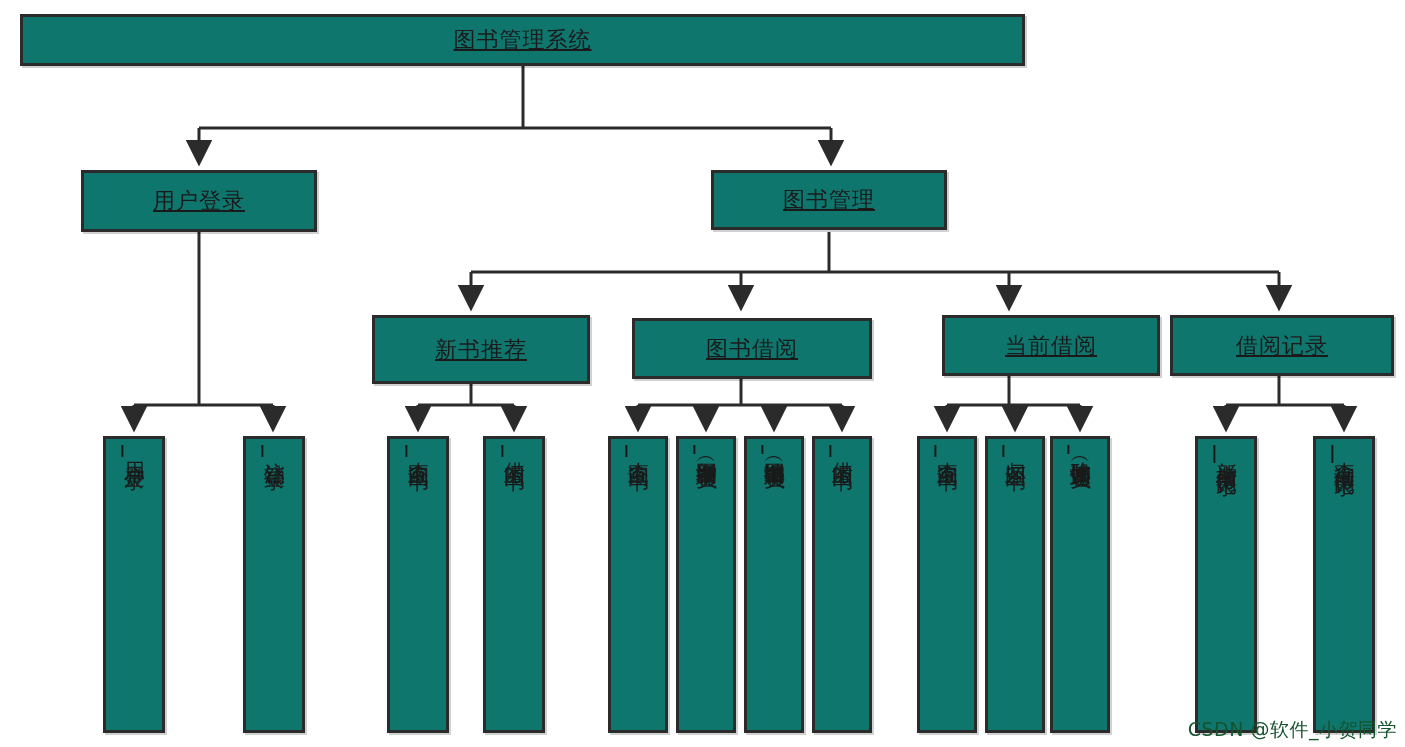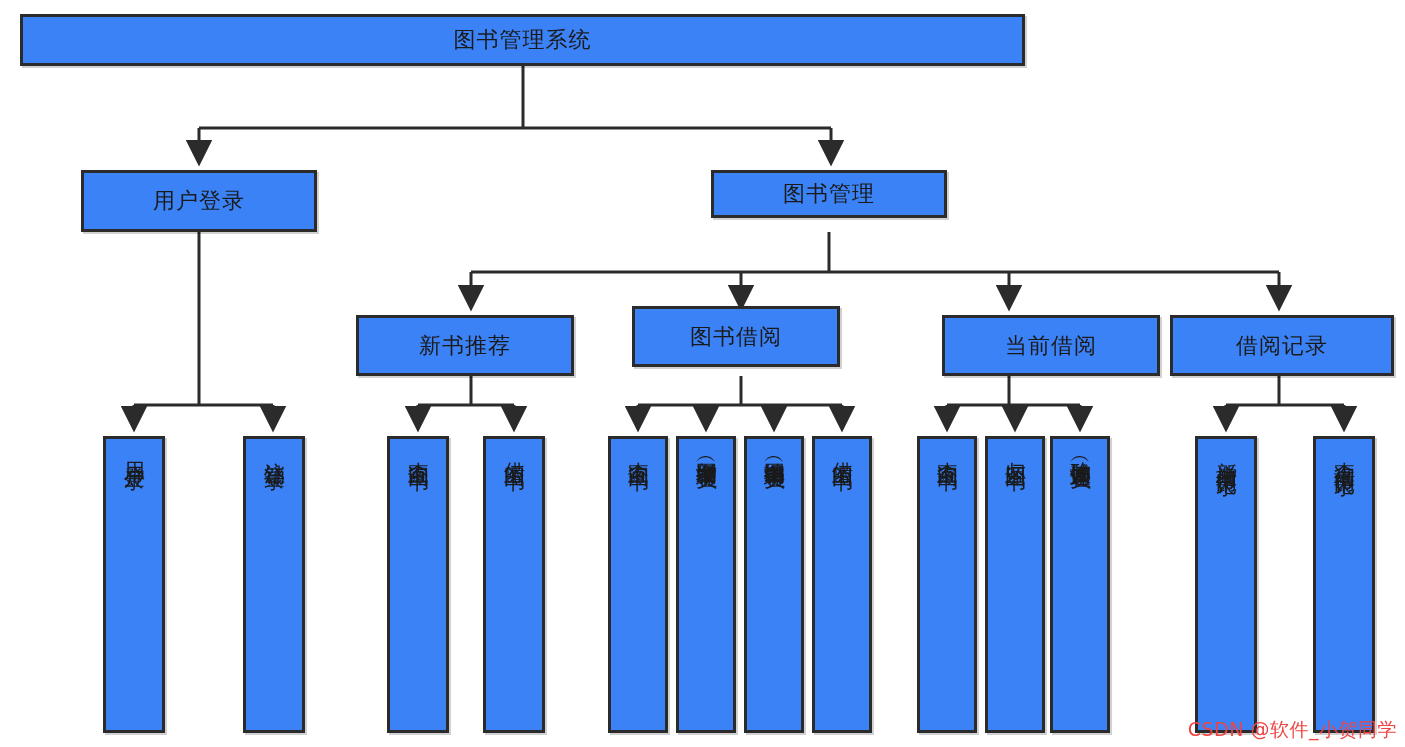--- a/index.html
+++ b/index.html
@@ -24,26 +24,27 @@
     left: 0;
     top: 0;
     width: 1405px;
     height: 747px;
     pointer-events: none;
   }
   .node {
     position: absolute;
     box-sizing: border-box;
     border: 3px solid #2b2b2b;
-    background: #3b82f6;
+    background: #0f766e;
     box-shadow: 2px 2px 0 rgba(0,0,0,0.18);
     display: flex;
     align-items: center;
     justify-content: center;
     color: #1a1a1a;
+    text-decoration: underline;
   }
   .node.horizontal .node-label {
     writing-mode: horizontal-tb;
     font-size: 22px;
     letter-spacing: 1px;
     white-space: nowrap;
   }
   .node.vertical {
     align-items: flex-start;
     justify-content: center;
@@ -58,21 +59,21 @@
     white-space: nowrap;
   }
   .node.vertical.tall-text .node-label {
     letter-spacing: 1px;
   }
   .watermark {
     position: absolute;
     right: 8px;
     bottom: 4px;
     font-size: 19px;
-    color: #ef4444;
+    color: #14532d;
     white-space: nowrap;
     letter-spacing: 0.5px;
   }
 </style>
 </head>
 <body>
 
 <div id="diagram-root">
 
   <svg class="connectors" viewBox="0 0 1405 747" xmlns="http://www.w3.org/2000/svg">
@@ -138,28 +139,28 @@
     </g>
   </svg>
 
   <div class="node horizontal" style="left:20px; top:14px; width:1005px; height:52px;">
     <span class="node-label">图书管理系统</span>
   </div>
 
   <div class="node horizontal" style="left:81px; top:170px; width:236px; height:62px;">
     <span class="node-label">用户登录</span>
   </div>
-  <div class="node horizontal" style="left:711px; top:170px; width:236px; height:48px;">
+  <div class="node horizontal" style="left:711px; top:170px; width:236px; height:60px;">
     <span class="node-label">图书管理</span>
   </div>
 
-  <div class="node horizontal" style="left:356px; top:315px; width:218px; height:61px;">
+  <div class="node horizontal" style="left:372px; top:315px; width:218px; height:69px;">
     <span class="node-label">新书推荐</span>
   </div>
-  <div class="node horizontal" style="left:632px; top:306px; width:208px; height:61px;">
+  <div class="node horizontal" style="left:632px; top:318px; width:240px; height:61px;">
     <span class="node-label">图书借阅</span>
   </div>
   <div class="node horizontal" style="left:900px; top:315px; width:218px; height:61px;margin-left:42px;">
     <span class="node-label">当前借阅</span>
   </div>
   <div class="node horizontal" style="left:1170px; top:315px; width:224px; height:61px;">
     <span class="node-label">借阅记录</span>
   </div>
 
   <div class="node vertical" style="left:103px; top:436px; width:62px; height:297px;">

